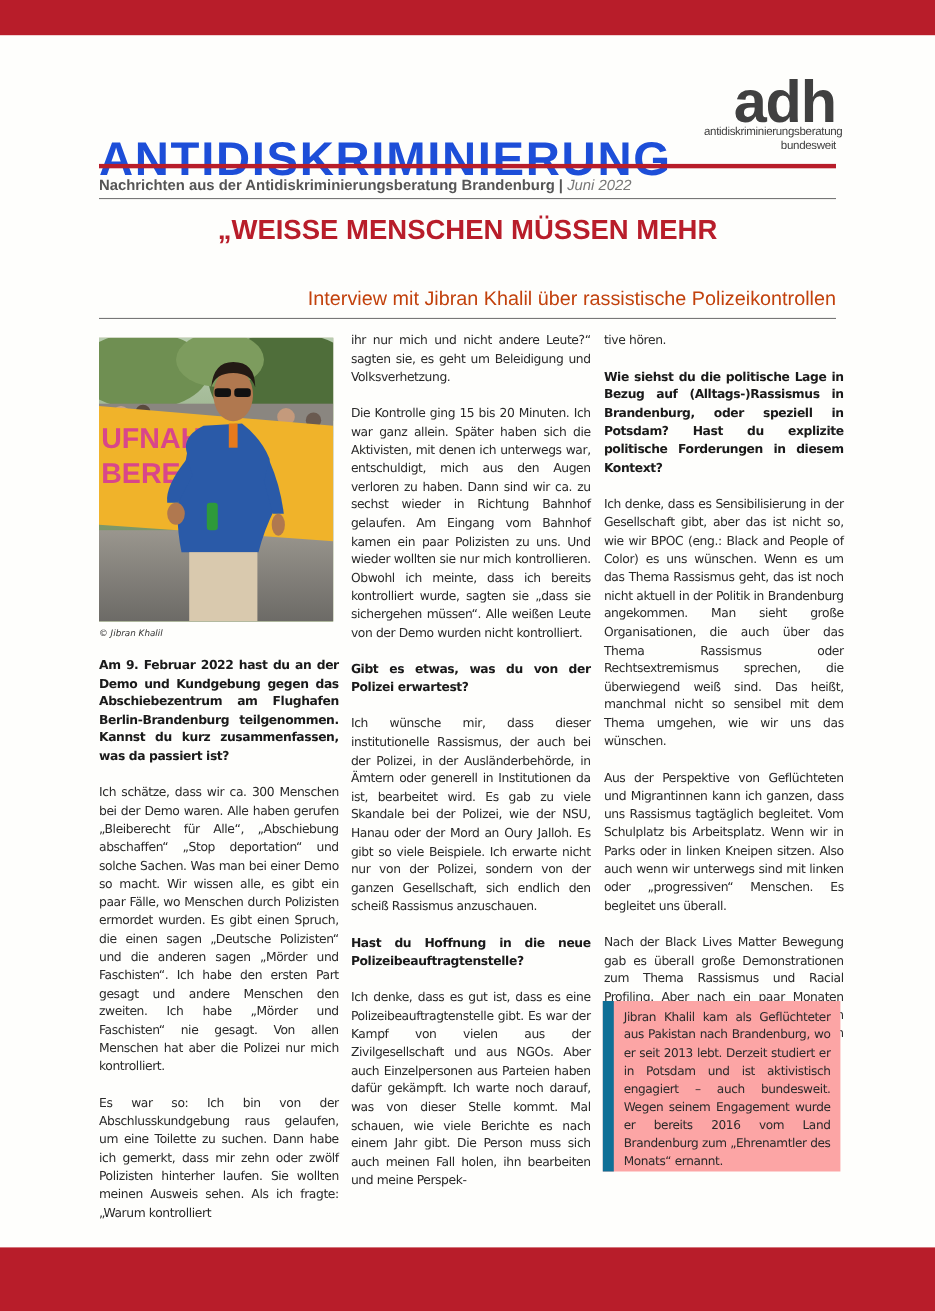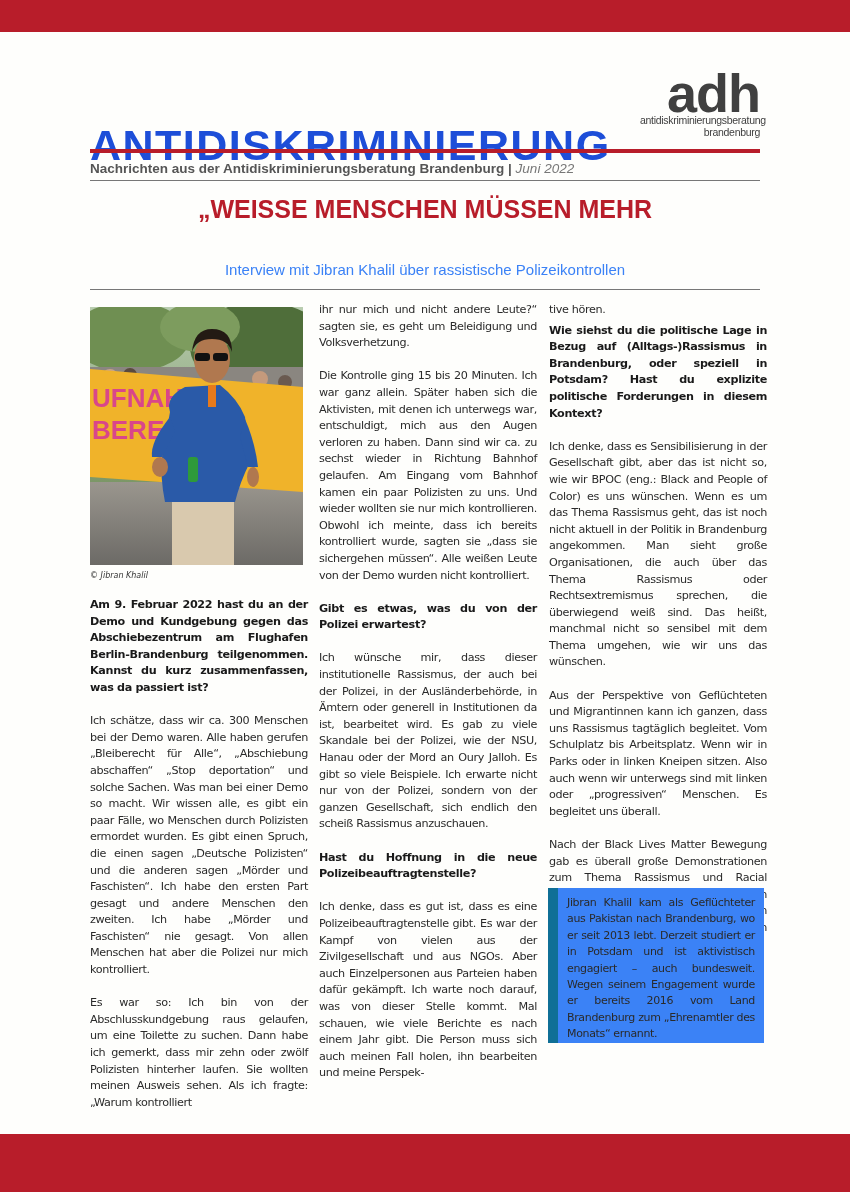--- a/index.html
+++ b/index.html
@@ -8,46 +8,46 @@
   .band-bottom { position:absolute; left:0; top:1134px; width:850px; height:58px; background:#b81d2a; }
   .masthead { position:absolute; left:90px; top:88px; font-family:"Liberation Sans", sans-serif; font-weight:bold; font-size:43px; letter-spacing:1.5px; color:#1d4ed8; line-height:1;margin-top:36px; }
   .logo { position:absolute; left:640px; top:72px; width:120px; text-align:right; color:#404040; }
   .logo-mark { font-family:"Liberation Sans", sans-serif; font-weight:bold; font-size:54px; line-height:42px; letter-spacing:-1px; }
   .logo-sub { font-family:"Liberation Sans", sans-serif; font-size:10.5px; line-height:12px; letter-spacing:-0.3px; }
   .red-rule { position:absolute; left:90px; top:149px; width:670px; height:4px; background:#b81d2a; }
   .subhead { position:absolute; left:90px; top:161px; font-family:Liberation Sans, sans-serif; font-size:13.5px; color:#555; font-weight:bold; }
   .subhead .date { font-style:italic; font-weight:normal; color:#777; }
   .gray-rule { position:absolute; left:90px; top:180px; width:670px; height:1px; background:#777; }
   .headline { position:absolute; left:90px; top:195px; width:670px; text-align:center; font-family:"Liberation Sans", sans-serif; font-weight:bold; font-size:25px; line-height:29px; color:#b81d2a; }
-  .intro { position:absolute; left:90px; top:261px; width:670px; text-align:center; font-family:"Liberation Sans", sans-serif; font-size:15px; color:#3b82f6; }
+  .intro { position:absolute; left:90px; top:261px; width:670px; text-align:right; font-family:"Liberation Sans", sans-serif; font-size:18px; color:#c2410c; }
   .gray-rule2 { position:absolute; left:90px; top:289px; width:670px; height:1px; background:#777; }
   .col { position:absolute; width:218px; font-size:11.2px; line-height:16.6px; text-align:justify; hyphens:manual; color:#2a2a2a; font-family:"DejaVu Sans", sans-serif; letter-spacing:-0.35px; }
   .col p { margin:0 0 16.6px 0; }
   .col p.q { font-weight:bold; color:#1a1a1a; }
-  .col p.nm { margin-bottom:4px; }
+  .col p.nm { margin-bottom:16px; }
   .col1 { left:90px; top:597px; }
   .col2 { left:319px; top:302px; }
   .col3 { left:549px; top:302px; }
   .photo { position:absolute; left:90px; top:307px; width:213px; height:258px; overflow:hidden; background:#8a9a6a; }
   .caption { position:absolute; left:90px; top:571px; font-size:8px; font-style:italic; color:#333; font-family:"DejaVu Sans", sans-serif; }
-  .callout { position:absolute; left:548px; top:888px; width:216px; height:155px; background:#3b82f6; }
+  .callout { position:absolute; left:548px; top:910px; width:216px; height:155px; background:#fca5a5; }
   .callout-bar { position:absolute; left:0; top:0; width:10px; height:100%; background:#0f6f96; }
   .callout-text { position:absolute; left:19px; top:7px; width:188px; font-size:11px; line-height:16.4px; text-align:justify; color:#2a2a2a; letter-spacing:-0.35px; }
 </style>
 </head>
 <body>
 
 <div class="band-top"></div>
 
 <div class="masthead">ANTIDISKRIMINIERUNG</div>
 
 <div class="logo">
   <div class="logo-mark">adh</div>
   <div class="logo-sub">antidiskriminierungsberatung</div>
-  <div class="logo-sub">brandenburg</div>
+  <div class="logo-sub">bundesweit</div>
 </div>
 
 <div class="red-rule"></div>
 
 <div class="subhead">
   <span>Nachrichten aus der Antidiskriminierungsberatung Brandenburg |</span>
   <span class="date">Juni 2022</span>
 </div>
 <div class="gray-rule"></div>
 

